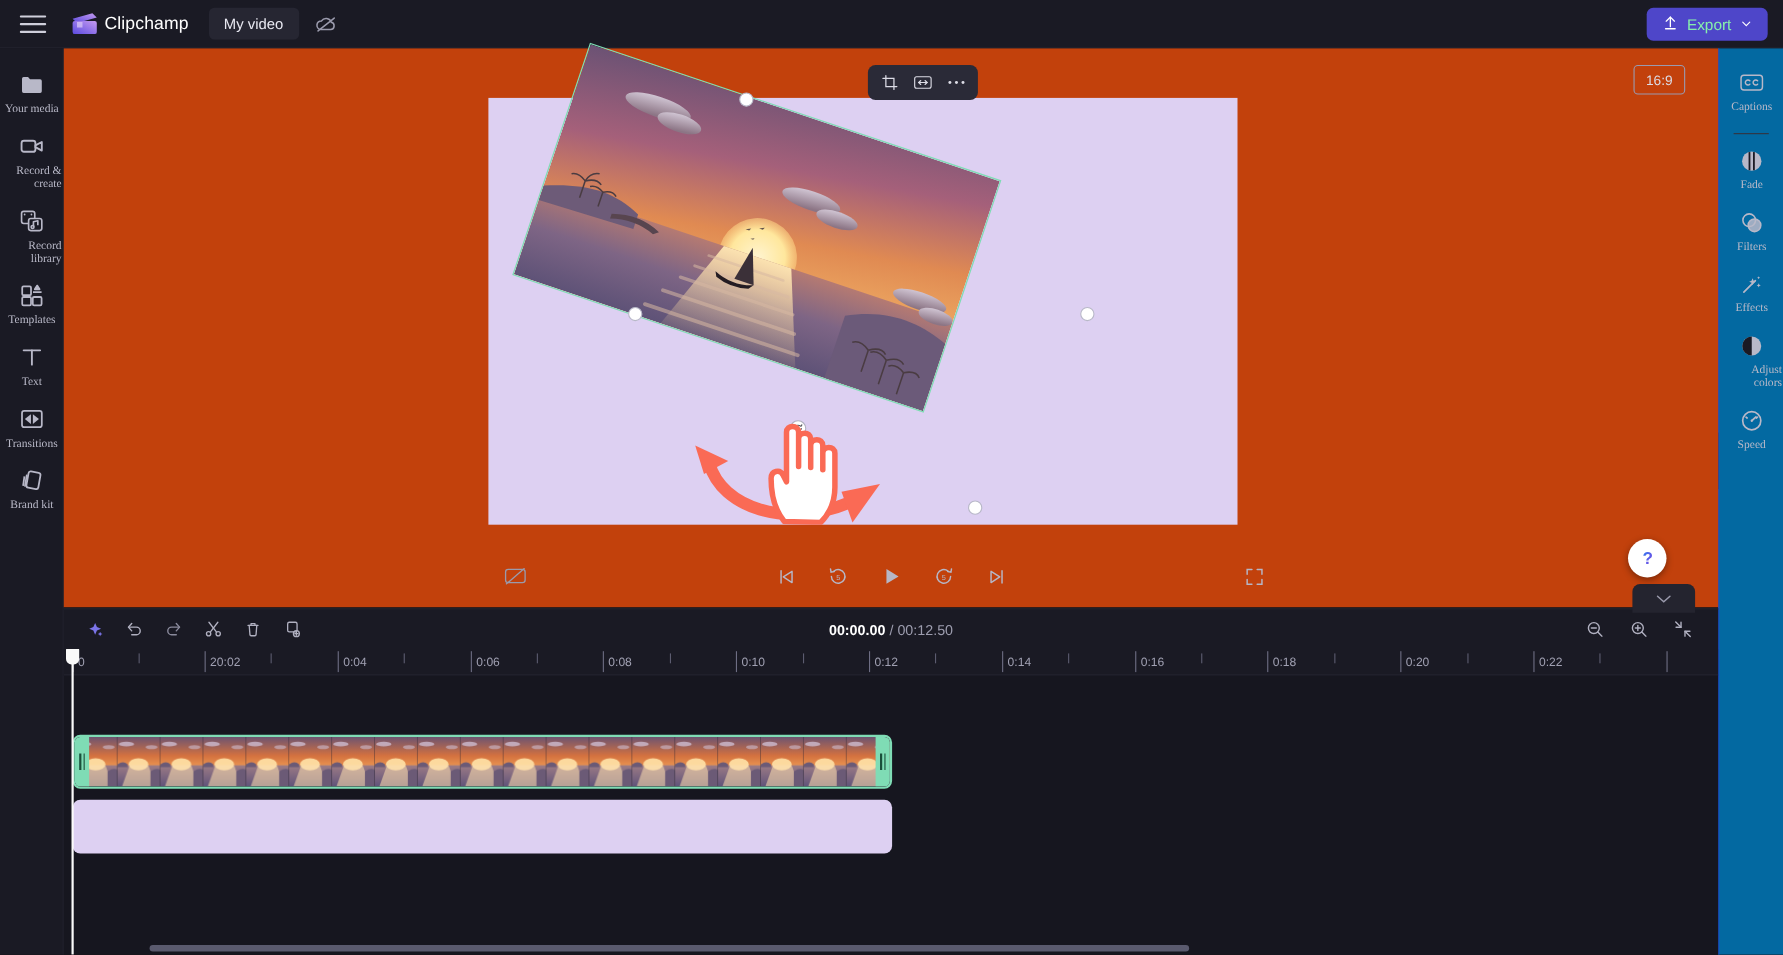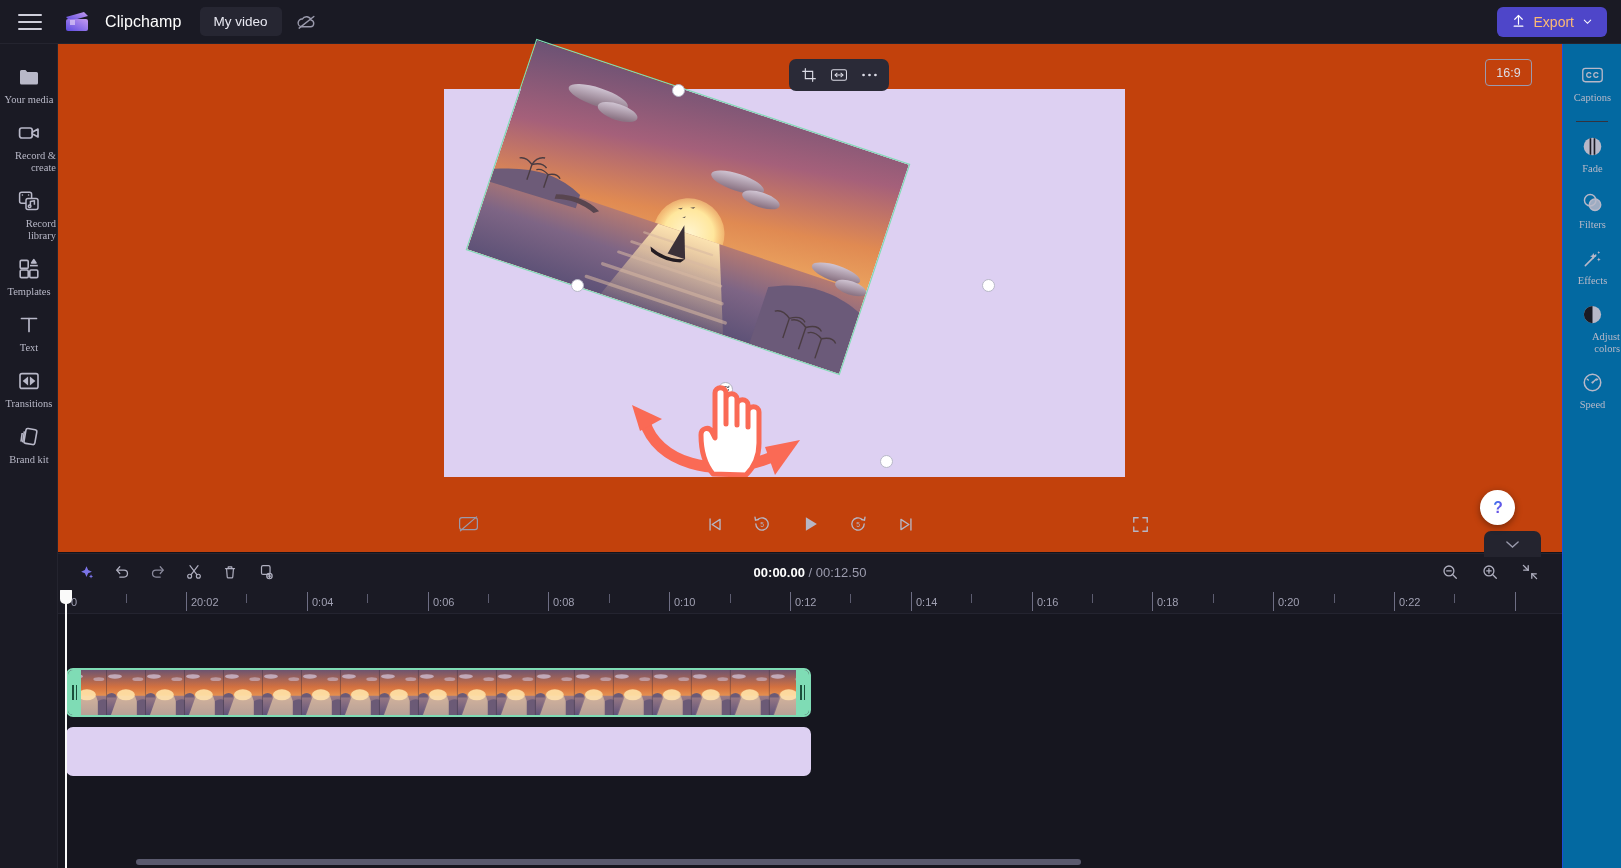--- a/index.html
+++ b/index.html
@@ -14,31 +14,31 @@
 
   
   .topbar {
     position: absolute; top: 0; left: 0; width: 1621px; height: 44px;
     background: #1a1a24; display: flex; align-items: center;
     border-bottom: 1px solid #24242f;
   }
   .hamburger { width: 24px; height: 16px; margin-left: 18px; margin-right: 22px;
     display: flex; flex-direction: column; justify-content: space-between; cursor: pointer; }
   .hamburger span { display: block; height: 2px; background: #cfcfdb; border-radius: 1px; }
-  .logo-wrap { display: flex; align-items: center; gap: 15px; }
+  .logo-wrap { display: flex; align-items: center; gap: 5px; }
   .logo-mark { width: 26px; height: 22px; position: relative; }
   .brand-name { font-size: 16px; color: #ffffff; letter-spacing: .1px; }
   .proj-title {
     margin-left: 18px; background: #262632; color: #e9e9f2;
     font-size: 13.5px; padding: 7px 14px; border-radius: 5px; cursor: pointer;
   }
   .cloud-off { margin-left: 8px; width: 34px; height: 30px; display:flex; align-items:center; justify-content:center; cursor:pointer; }
   .export-btn {
     position: absolute; right: 14px; top: 7px;
-    background: #4e46c9; color: #fdba74; border: none; border-radius: 6px;
+    background: #4e46c9; color: #86efac; border: none; border-radius: 6px;
     height: 30px; padding: 0 14px; font-size: 14px; cursor: pointer;
     display: flex; align-items: center; gap: 8px; font-family: "Liberation Sans", sans-serif;
   }
 
   
   .left-rail {
     position: absolute; top: 44px; left: 0; width: 58px; height: 824px;
     background: #1a1a24; border-right: 1px solid #24242f;
     padding-top: 14px;
   }

